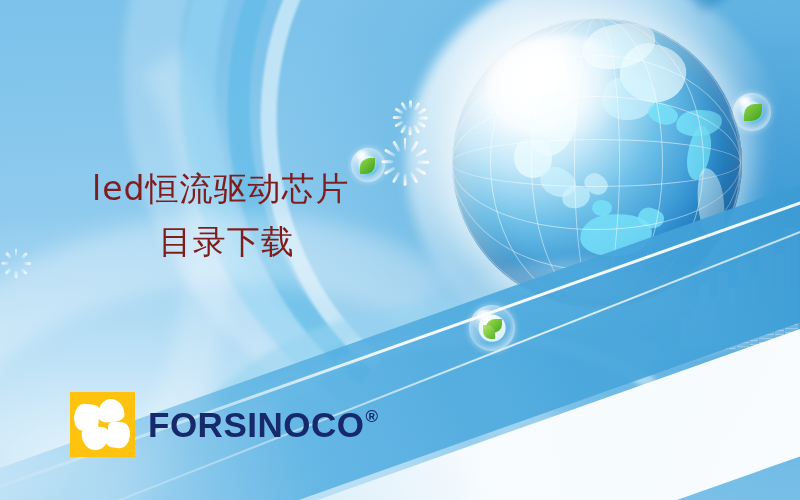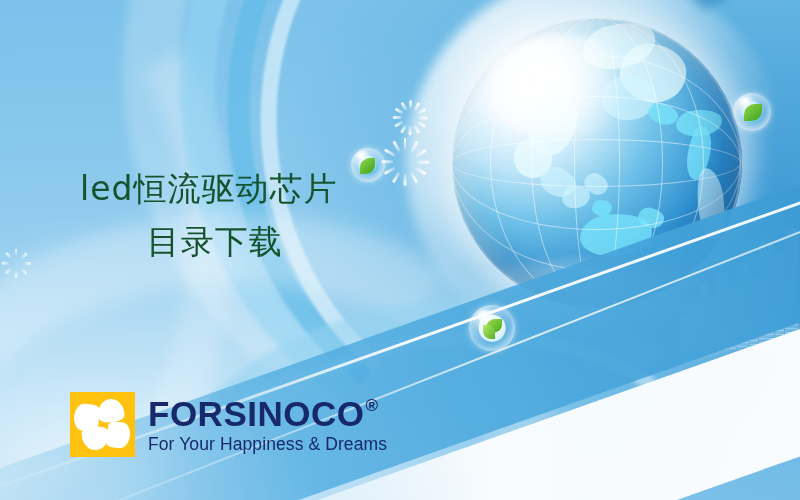--- a/index.html
+++ b/index.html
@@ -202,22 +202,22 @@
   .sparkle{position:absolute;}
   .sparkle i{
     position:absolute;left:50%;top:50%;
     width:2.6px;height:46%;margin-left:-1.3px;
     background:linear-gradient(to top,rgba(255,255,255,.25),#ffffff);
     transform-origin:50% 100%;border-radius:2px;
   }
 
   
   .headline{
-    position:absolute;left:80px;top:162px;
-    color:#14532d;
+    position:absolute;left:92px;top:162px;
+    color:#7f1d1d;
     font-size:33px;
     line-height:1.62;
     font-weight:400;
     letter-spacing:1px;
     font-family:"DejaVu Sans","Liberation Sans",sans-serif;
     white-space:nowrap;
   }
   .headline .l2{display:block;margin-left:12px;text-align:center;}
 
   
@@ -385,17 +385,16 @@
       <div class="petal p1"></div>
       <div class="petal p2"></div>
       <div class="petal p3"></div>
       <div class="petal p4"></div>
     </div>
     <div class="logo-text">
       <div class="brand">
         <span>FORSINOCO</span>
         <span class="reg">®</span>
       </div>
-      <div class="tagline">For Your Happiness &amp; Dreams</div>
     </div>
   </div>
 
 </div>
 
 </body></html>

